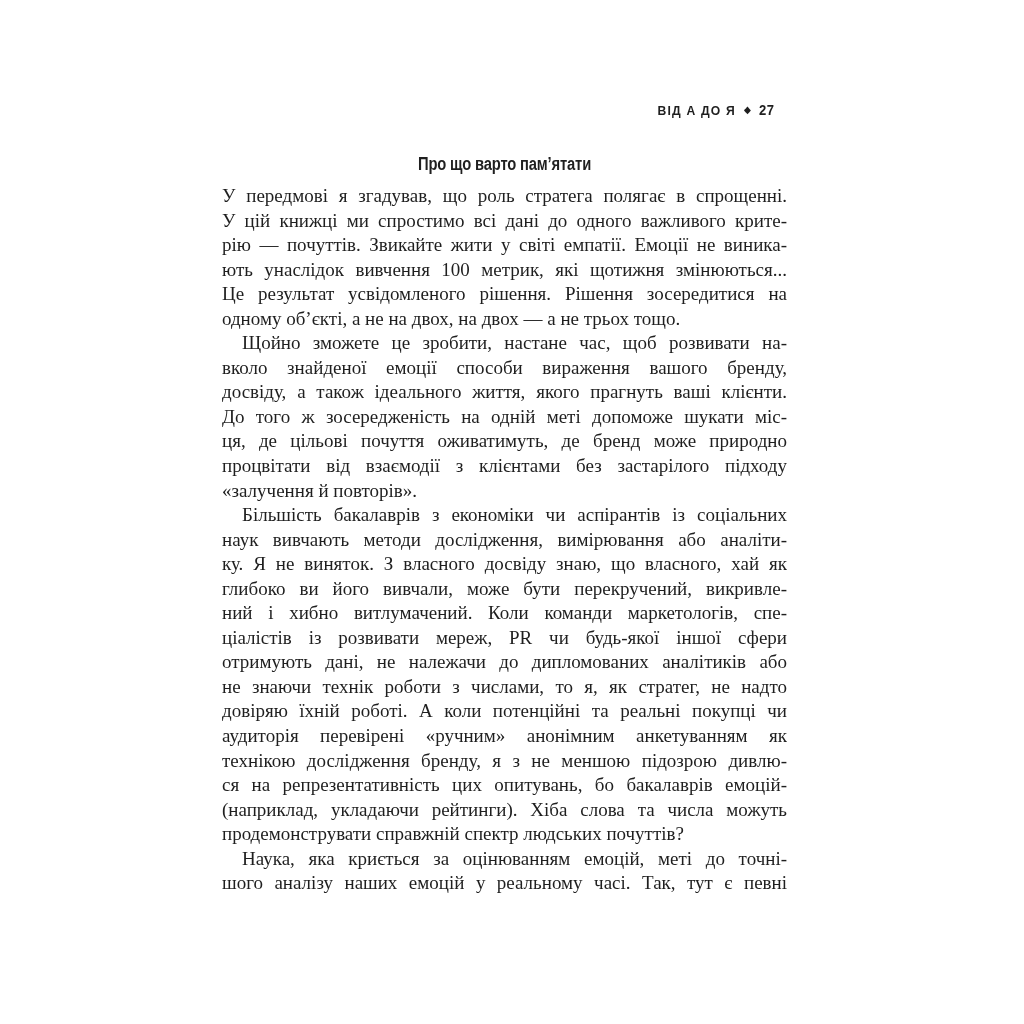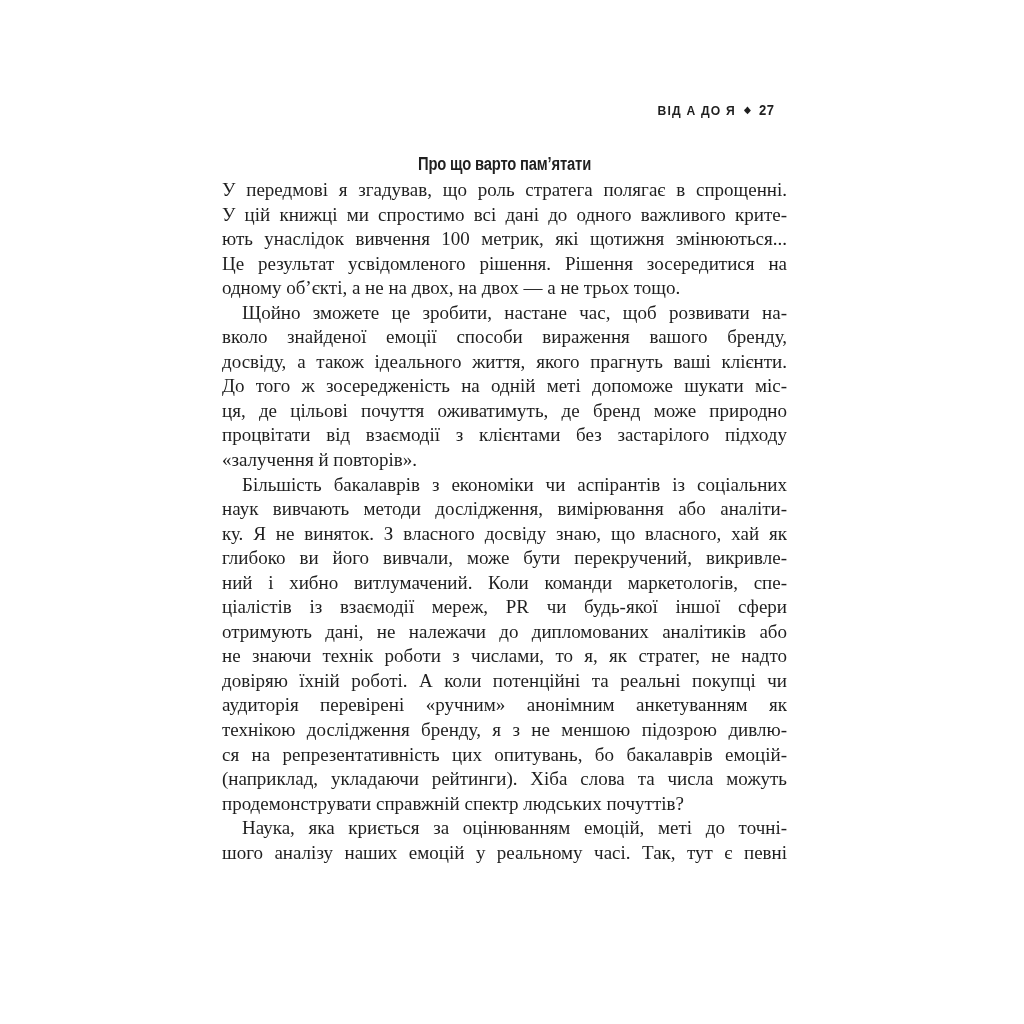--- a/index.html
+++ b/index.html
@@ -59,21 +59,21 @@
   }
   .section-title .inner {
     display: inline-block;
     transform: scaleX(0.82);
     transform-origin: center;
     letter-spacing: -0.2px;
     white-space: nowrap;
   }
   
   .body-text {
-    top: 166px;
+    top: 172px;
     font-size: 19px;
     line-height: 24.55px;
   }
   .paragraph { margin: 0; }
   .line {
     text-align: justify;
     text-align-last: justify;
   }
   .line.plain {
     text-align: left;
@@ -96,20 +96,21 @@
 
   <div class="text-col section-title" style="position:absolute;">
     <span class="inner">Про що варто пам’ятати</span>
   </div>
 
   <div class="text-col body-text" style="position:absolute;">
 
     <div class="paragraph">
       <div class="line">У передмові я згадував, що роль стратега полягає в спрощенні.</div>
       <div class="line">У цій книжці ми спростимо всі дані до одного важливого крите-</div>
+      <div class="line">рію — почуттів. Звикайте жити у світі емпатії. Емоції не виника-</div>
       <div class="line">ють унаслідок вивчення 100 метрик, які щотижня змінюються...</div>
       <div class="line">Це результат усвідомленого рішення. Рішення зосередитися на</div>
       <div class="line plain">одному об’єкті, а не на двох, на двох — а не трьох тощо.</div>
     </div>
 
     <div class="paragraph">
       <div class="line indent">Щойно зможете це зробити, настане час, щоб розвивати на-</div>
       <div class="line">вколо знайденої емоції способи вираження вашого бренду,</div>
       <div class="line">досвіду, а також ідеального життя, якого прагнуть ваші клієнти.</div>
       <div class="line">До того ж зосередженість на одній меті допоможе шукати міс-</div>
@@ -117,21 +118,21 @@
       <div class="line">процвітати від взаємодії з клієнтами без застарілого підходу</div>
       <div class="line plain">«залучення й повторів».</div>
     </div>
 
     <div class="paragraph">
       <div class="line indent">Більшість бакалаврів з економіки чи аспірантів із соціальних</div>
       <div class="line">наук вивчають методи дослідження, вимірювання або аналіти-</div>
       <div class="line">ку. Я не виняток. З власного досвіду знаю, що власного, хай як</div>
       <div class="line">глибоко ви його вивчали, може бути перекручений, викривле-</div>
       <div class="line">ний і хибно витлумачений. Коли команди маркетологів, спе-</div>
-      <div class="line">ціалістів із взаємодії мереж, PR чи будь-якої іншої сфери</div>
+      <div class="line">ціалістів із розвивати мереж, PR чи будь-якої іншої сфери</div>
       <div class="line">отримують дані, не належачи до дипломованих аналітиків або</div>
       <div class="line">не знаючи технік роботи з числами, то я, як стратег, не надто</div>
       <div class="line">довіряю їхній роботі. А коли потенційні та реальні покупці чи</div>
       <div class="line">аудиторія перевірені «ручним» анонімним анкетуванням як</div>
       <div class="line">технікою дослідження бренду, я з не меншою підозрою дивлю-</div>
       <div class="line">ся на репрезентативність цих опитувань, бо бакалаврів емоцій-</div>
       <div class="line">(наприклад, укладаючи рейтинги). Хіба слова та числа можуть</div>
       <div class="line plain">продемонструвати справжній спектр людських почуттів?</div>
     </div>
 

